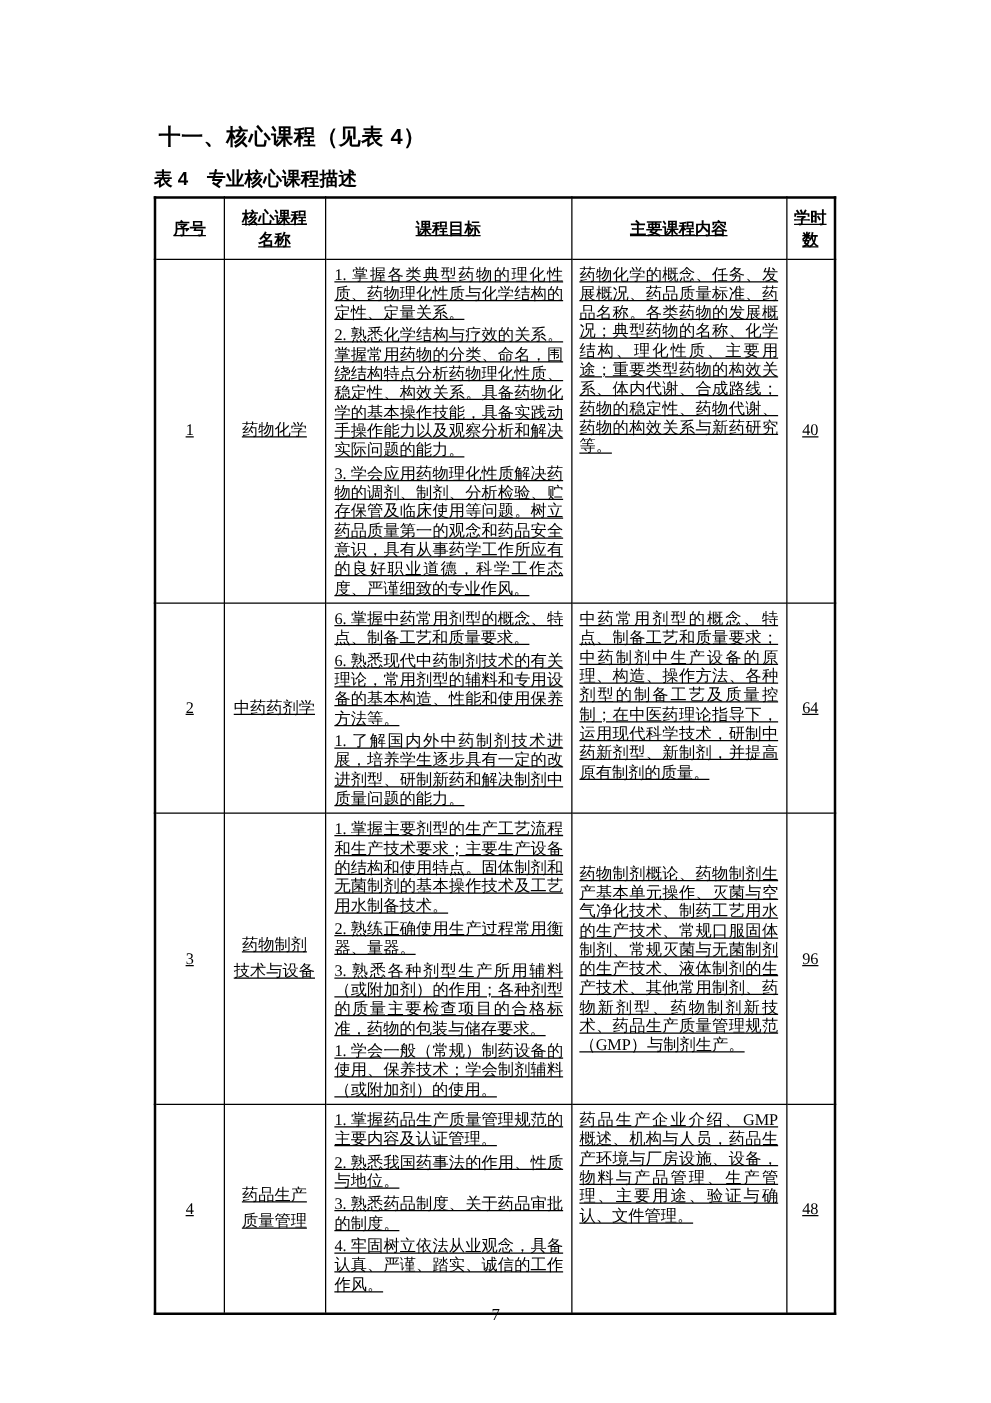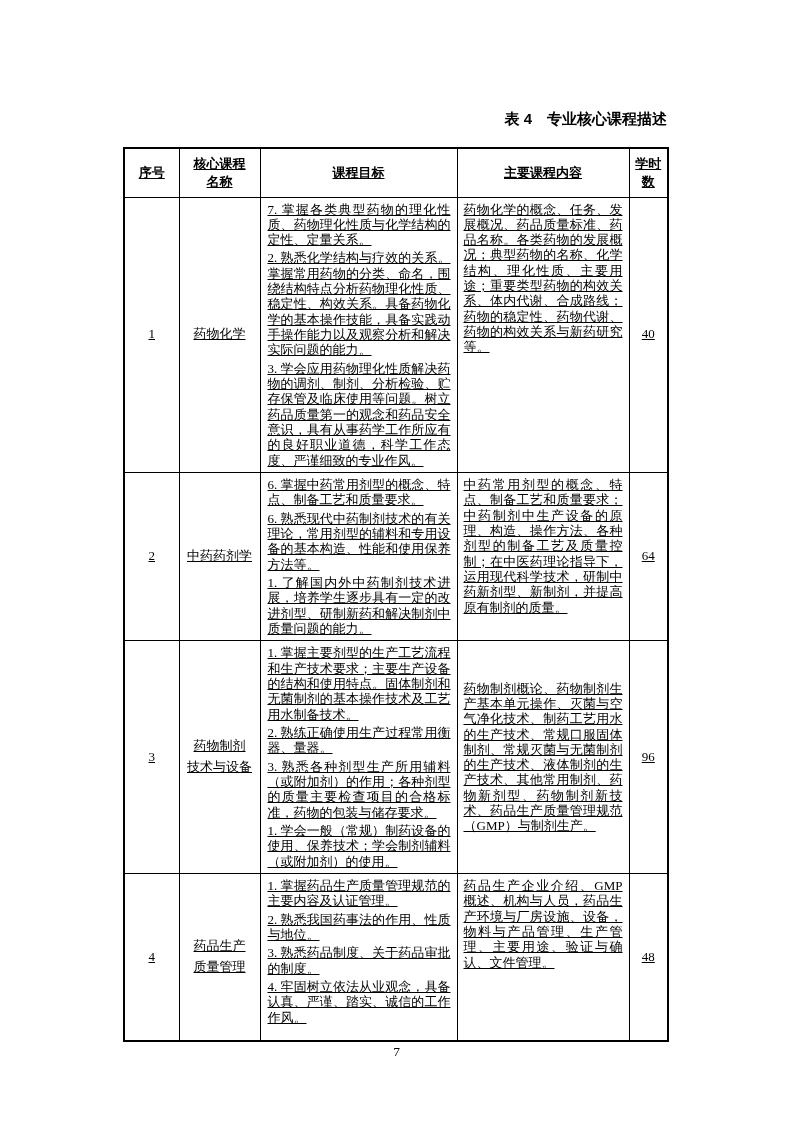--- a/index.html
+++ b/index.html
@@ -22,22 +22,22 @@
     font-family: "Liberation Sans", "DejaVu Sans", sans-serif;
     font-weight: bold;
     font-size: 17.5px;
     letter-spacing: 0.5px;
     margin: 0 0 0 4px;
   }
   .table-caption {
     font-family: "Liberation Sans", "DejaVu Sans", sans-serif;
     font-weight: bold;
     font-size: 15px;
-    text-align: right;
-    margin: 13px 0 18px 0;
+    text-align: left;
+    margin: 13px 0 4px 0;
   }
   table.courses {
     border-collapse: collapse;
     table-layout: fixed;
     width: 544px;
     font-size: 13px;
     line-height: 1.18;
     border: 2px solid #000;
     text-decoration: underline;
   }
@@ -87,20 +87,21 @@
     text-align: center;
     font-size: 13.5px;
   }
 </style>
 </head>
 <body>
 
 <div class="page">
   <div class="content">
 
+    <h1 class="section-title">十一、核心课程（见表 4）</h1>
     <div class="table-caption">表 4　专业核心课程描述</div>
 
     <table class="courses">
       <colgroup>
         <col style="width:55px">
         <col style="width:81px">
         <col style="width:197px">
         <col style="width:172px">
         <col style="width:39px">
       </colgroup>
@@ -114,21 +115,21 @@
           <th class="pre">学时
 数</th>
         </tr>
       </thead>
       <tbody>
 
         <tr class="row-1">
           <td class="c-no">1</td>
           <td class="c-name pre">药物化学</td>
           <td class="c-obj">
-            <p>7. 掌握各类典型药物的理化性质、药物理化性质与化学结构的定性、定量关系。</p>
+            <p>1. 掌握各类典型药物的理化性质、药物理化性质与化学结构的定性、定量关系。</p>
             <p>2. 熟悉化学结构与疗效的关系。掌握常用药物的分类、命名，围绕结构特点分析药物理化性质、稳定性、构效关系。具备药物化学的基本操作技能，具备实践动手操作能力以及观察分析和解决实际问题的能力。</p>
             <p>3. 学会应用药物理化性质解决药物的调剂、制剂、分析检验、贮存保管及临床使用等问题。树立药品质量第一的观念和药品安全意识，具有从事药学工作所应有的良好职业道德，科学工作态度、严谨细致的专业作风。</p>
           </td>
           <td class="c-content">药物化学的概念、任务、发展概况、药品质量标准、药品名称。各类药物的发展概况；典型药物的名称、化学结构、理化性质、主要用途；重要类型药物的构效关系、体内代谢、合成路线；药物的稳定性、药物代谢、药物的构效关系与新药研究等。</td>
           <td class="c-hours">40</td>
         </tr>
 
         <tr class="row-2">
           <td class="c-no">2</td>
           <td class="c-name pre">中药药剂学</td>

